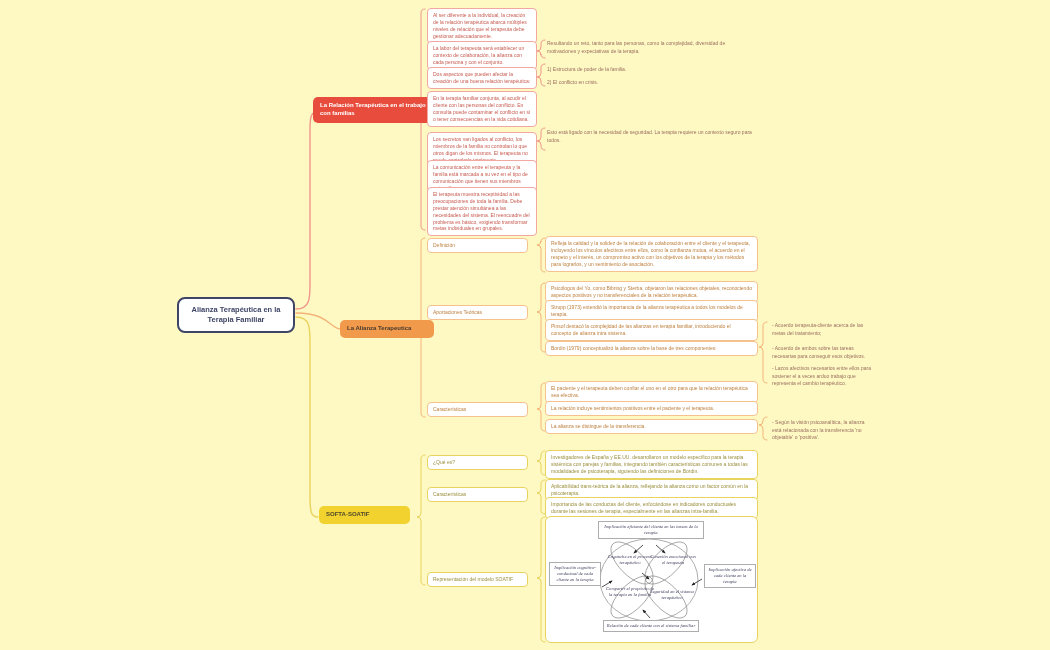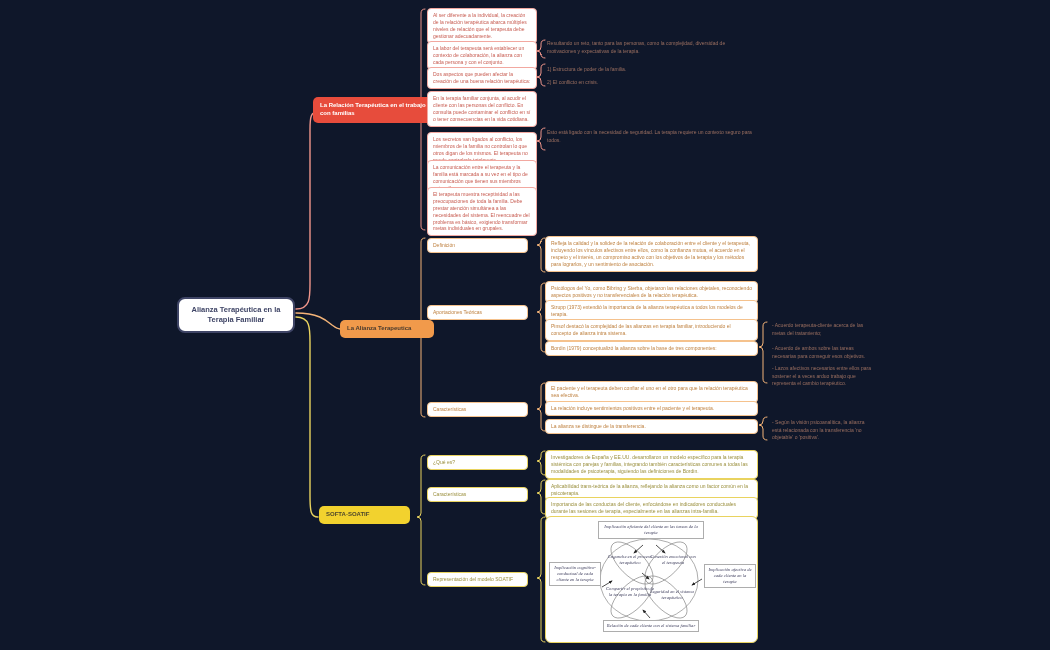--- a/index.html
+++ b/index.html
@@ -1,16 +1,16 @@
 <!DOCTYPE html>
 <html><head>
 <meta charset="utf-8">
 <style>
   html,body{margin:0;padding:0;background:#fff;}
-  .canvas{position:relative;width:1050px;height:650px;overflow:hidden;background:#0f172a;
+  .canvas{position:relative;width:1050px;height:650px;overflow:hidden;background:#fef9c3;
           font-family:"Liberation Sans",sans-serif;}
   #connectors{position:absolute;left:0;top:0;width:1050px;height:650px;z-index:1;}
   .abs{position:absolute;box-sizing:border-box;z-index:2;}
   .root{border:2px solid #3F4566;border-radius:8px;background:#fff;color:#3F4566;
         font-weight:bold;font-size:7.5px;line-height:1.35;text-align:center;padding:6px 6px;}
   .branch{border-radius:5px;font-weight:bold;font-size:6px;line-height:1.3;padding:5px 7px;}
   .branch.red{background:#E74C3C;color:#fff;}
   .branch.orange{background:#F19A4B;color:#4A3B2E;}
   .branch.yellow{background:#F2D22E;color:#4D472B;}
   .note{border:1px solid;border-radius:4px;background:#fff;font-size:5px;line-height:1.38;

